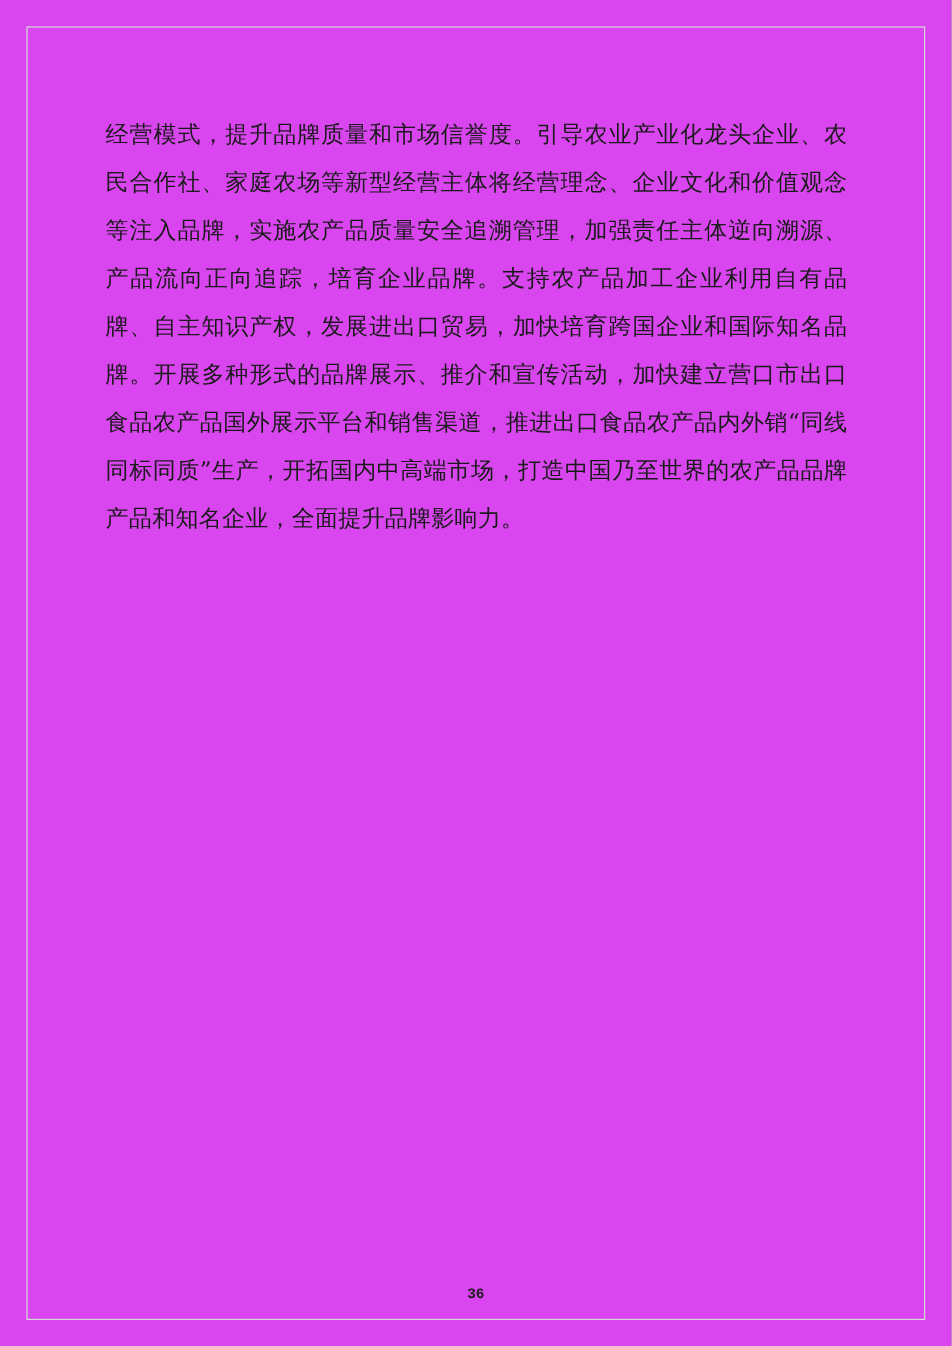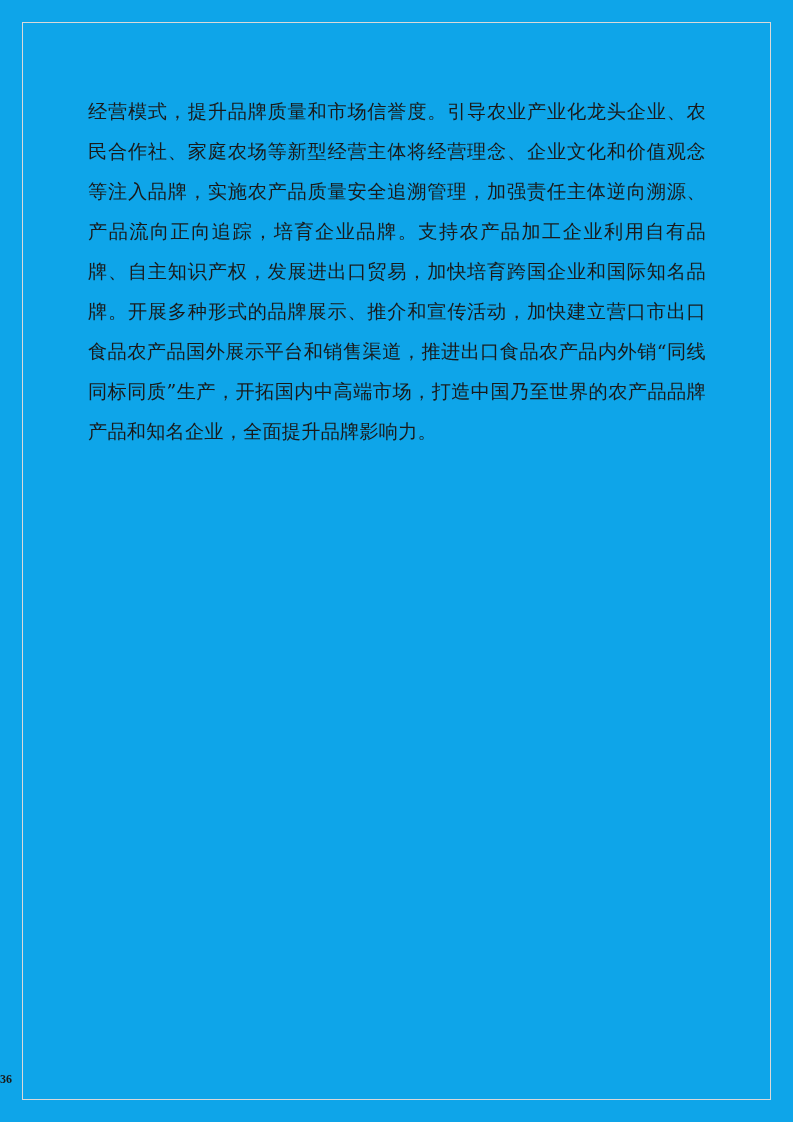--- a/index.html
+++ b/index.html
@@ -5,21 +5,21 @@
   html, body {
     margin: 0;
     padding: 0;
     background: #b8b8b8;
   }
   .page {
     position: relative;
     width: 793px;
     height: 1122px;
     margin: 0 auto;
-    background: #0ea5e9;
+    background: #d946ef;
     box-sizing: border-box;
     overflow: hidden;
   }
   .page-border {
     position: absolute;
     left: 22px;
     top: 22px;
     right: 22px;
     bottom: 22px;
     border: 1px solid #d9d9d9;
@@ -41,21 +41,22 @@
     letter-spacing: 0.2px;
     margin: 0;
     text-indent: 0;
     white-space: normal;
   }
   .page-number {
     position: absolute;
     left: 0;
     right: 0;
     top: 1072px;
-    font-family: Liberation Serif, serif;
+    text-align: center;
+    font-family: Liberation Mono, monospace;
     font-size: 12px;
     font-weight: bold;
     color: #1a1a1a;
   }
 </style>
 </head>
 <body>
 
 <div class="page">
   <div class="page-border"></div>

